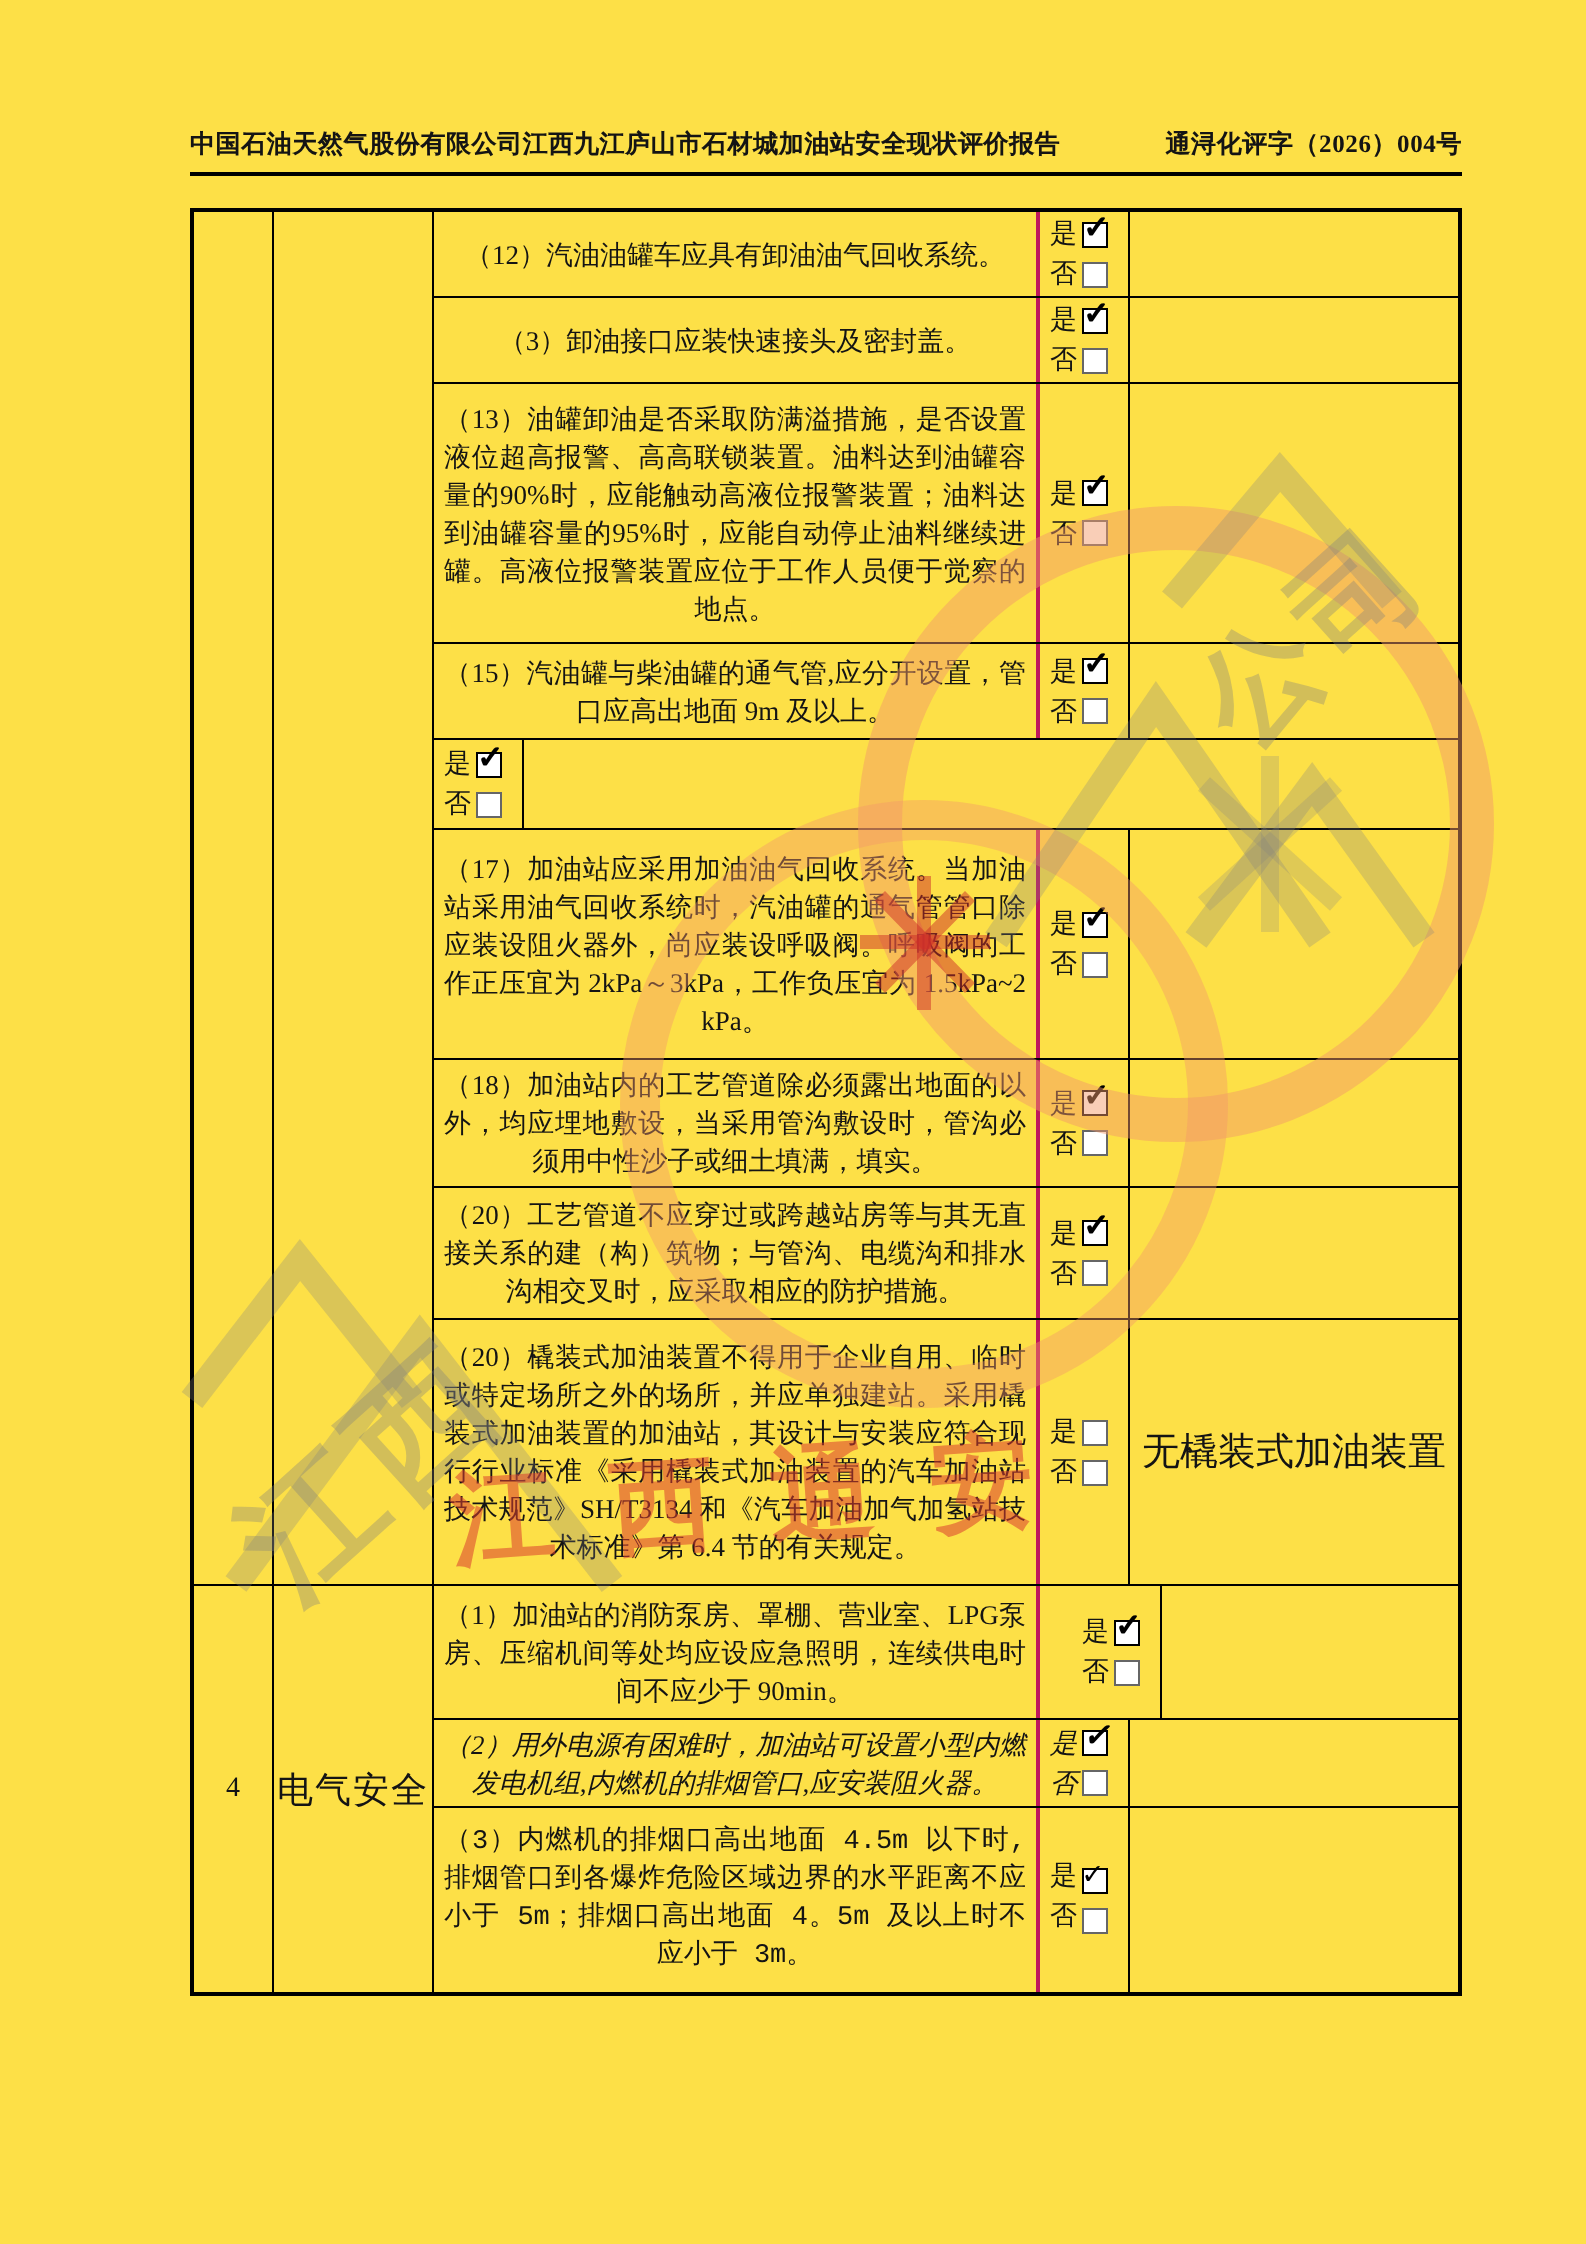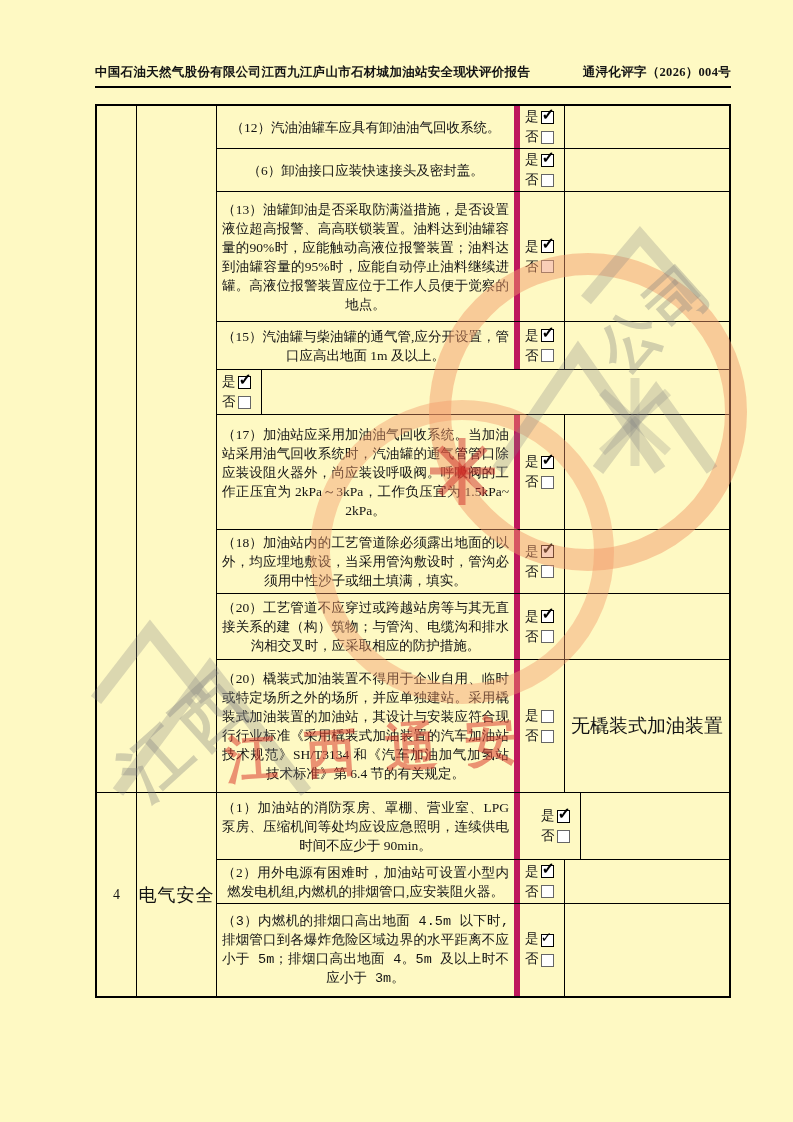--- a/index.html
+++ b/index.html
@@ -1,34 +1,34 @@
 <!DOCTYPE html>
 <html><head>
 <meta charset="utf-8">
 <style>
   html,body{margin:0;padding:0;background:#ffffff;}
-  .page{position:relative;width:793px;height:1122px;background:#fef9c3;overflow:hidden;
+  .page{position:relative;width:793px;height:1122px;background:#fde047;overflow:hidden;
         font-family:"Liberation Serif","DejaVu Serif",serif;color:#141414;}
   
   .header{position:absolute;left:95px;top:54px;width:636px;height:34px;
           display:flex;justify-content:space-between;align-items:flex-end;
           border-bottom:2px solid #000;padding-bottom:5px;box-sizing:border-box;
           font-size:12.5px;font-weight:bold;letter-spacing:0.3px;white-space:nowrap;}
   
   .table{position:absolute;left:95px;top:104px;width:636px;border:2px solid #000;box-sizing:border-box;}
   .section{display:flex;}
   .section.divider{border-bottom:1px solid #000;}
   .numcell{width:40px;border-right:1px solid #000;box-sizing:border-box;
            display:flex;align-items:center;justify-content:center;font-size:14px;}
   .catcell{width:80px;border-right:1px solid #000;box-sizing:border-box;
            display:flex;align-items:center;justify-content:center;font-size:18px;letter-spacing:1px;}
   .rows{flex:1;display:flex;flex-direction:column;}
   .row{display:flex;border-bottom:1px solid #000;box-sizing:border-box;}
   .row:last-child{border-bottom:none;}
-  .cell-text{width:303px;border-right:6px solid #be185d;box-sizing:border-box;
+  .cell-text{width:303px;border-right:2px solid #be185d;box-sizing:border-box;
              display:flex;align-items:center;padding:2px 5px;
              font-size:13.5px;line-height:19px;}
   .cell-text p{margin:0;width:100%;text-align:justify;text-align-last:center;word-break:break-all;}
   .cell-check{width:45px;border-right:1px solid #000;box-sizing:border-box;
               display:flex;flex-direction:column;justify-content:center;
               padding-left:5px;font-size:13.5px;line-height:20px;}
   .chkline{display:flex;align-items:center;}
   .cb{width:11px;height:11px;border:1.6px solid #666;display:inline-block;position:relative;
       margin-left:2px;box-sizing:content-box;background:#fff;}
   .cb.checked{border-color:#000;}
@@ -75,21 +75,21 @@
               </div>
               <div class="chkline">
                 <span>否</span>
                 <span class="cb"></span>
               </div>
             </div>
             <div class="cell-remark"></div>
           </div>
           <div class="row" style="height: 43px;">
             <div class="cell-text">
-              <p>（6）卸油接口应装快速接头及密封盖。</p>
+              <p>（3）卸油接口应装快速接头及密封盖。</p>
             </div>
             <div class="cell-check">
               <div class="chkline">
                 <span>是</span>
                 <span class="cb checked"></span>
               </div>
               <div class="chkline">
                 <span>否</span>
                 <span class="cb"></span>
               </div>
@@ -107,21 +107,21 @@
               </div>
               <div class="chkline">
                 <span>否</span>
                 <span class="cb"></span>
               </div>
             </div>
             <div class="cell-remark"></div>
           </div>
           <div class="row" style="height: 48px;">
             <div class="cell-text">
-              <p>（15）汽油罐与柴油罐的通气管,应分开设置，管口应高出地面 1m 及以上。</p>
+              <p>（15）汽油罐与柴油罐的通气管,应分开设置，管口应高出地面 9m 及以上。</p>
             </div>
             <div class="cell-check">
               <div class="chkline">
                 <span>是</span>
                 <span class="cb checked"></span>
               </div>
               <div class="chkline">
                 <span>否</span>
                 <span class="cb"></span>
               </div>
@@ -220,21 +220,21 @@
                 <span>是</span>
                 <span class="cb checked"></span>
               </div>
               <div class="chkline">
                 <span>否</span>
                 <span class="cb"></span>
               </div>
             </div>
             <div class="cell-remark"></div>
           </div>
-          <div class="row" style="height: 44px;">
+          <div class="row" style="height: 44px; font-style: italic;">
             <div class="cell-text">
               <p>（2）用外电源有困难时，加油站可设置小型内燃发电机组,内燃机的排烟管口,应安装阻火器。</p>
             </div>
             <div class="cell-check">
               <div class="chkline">
                 <span>是</span>
                 <span class="cb checked"></span>
               </div>
               <div class="chkline">
                 <span>否</span>

